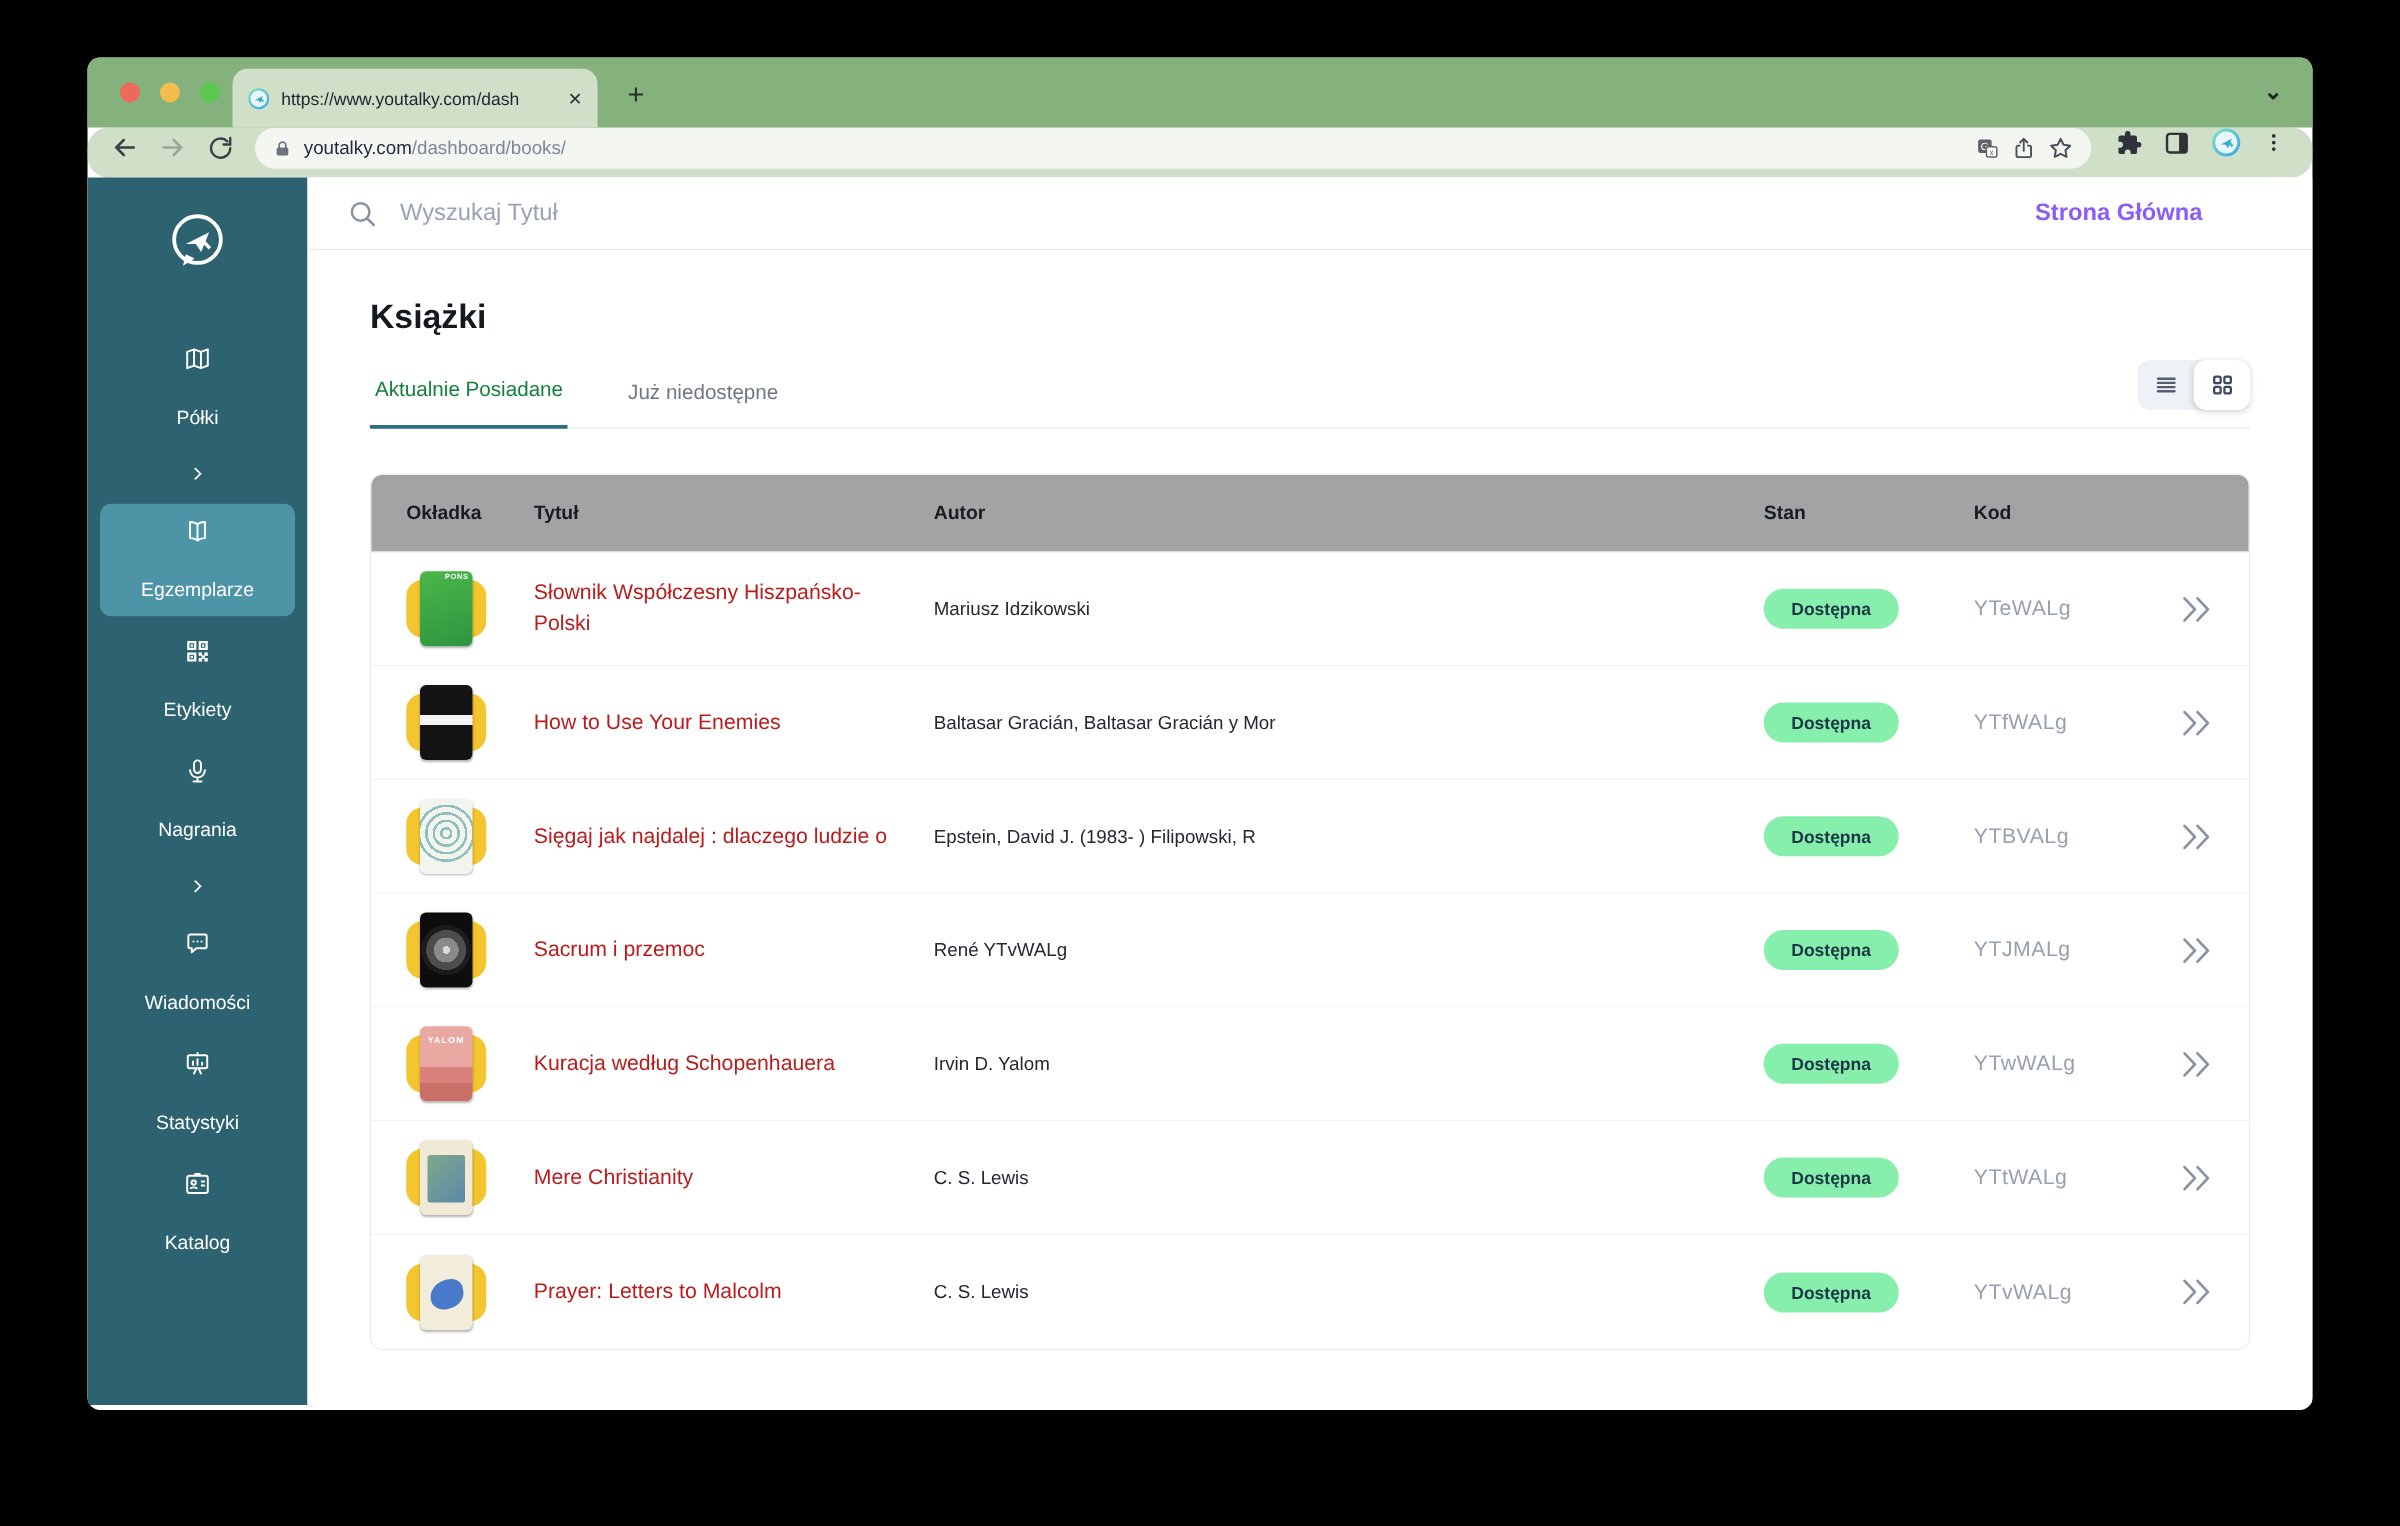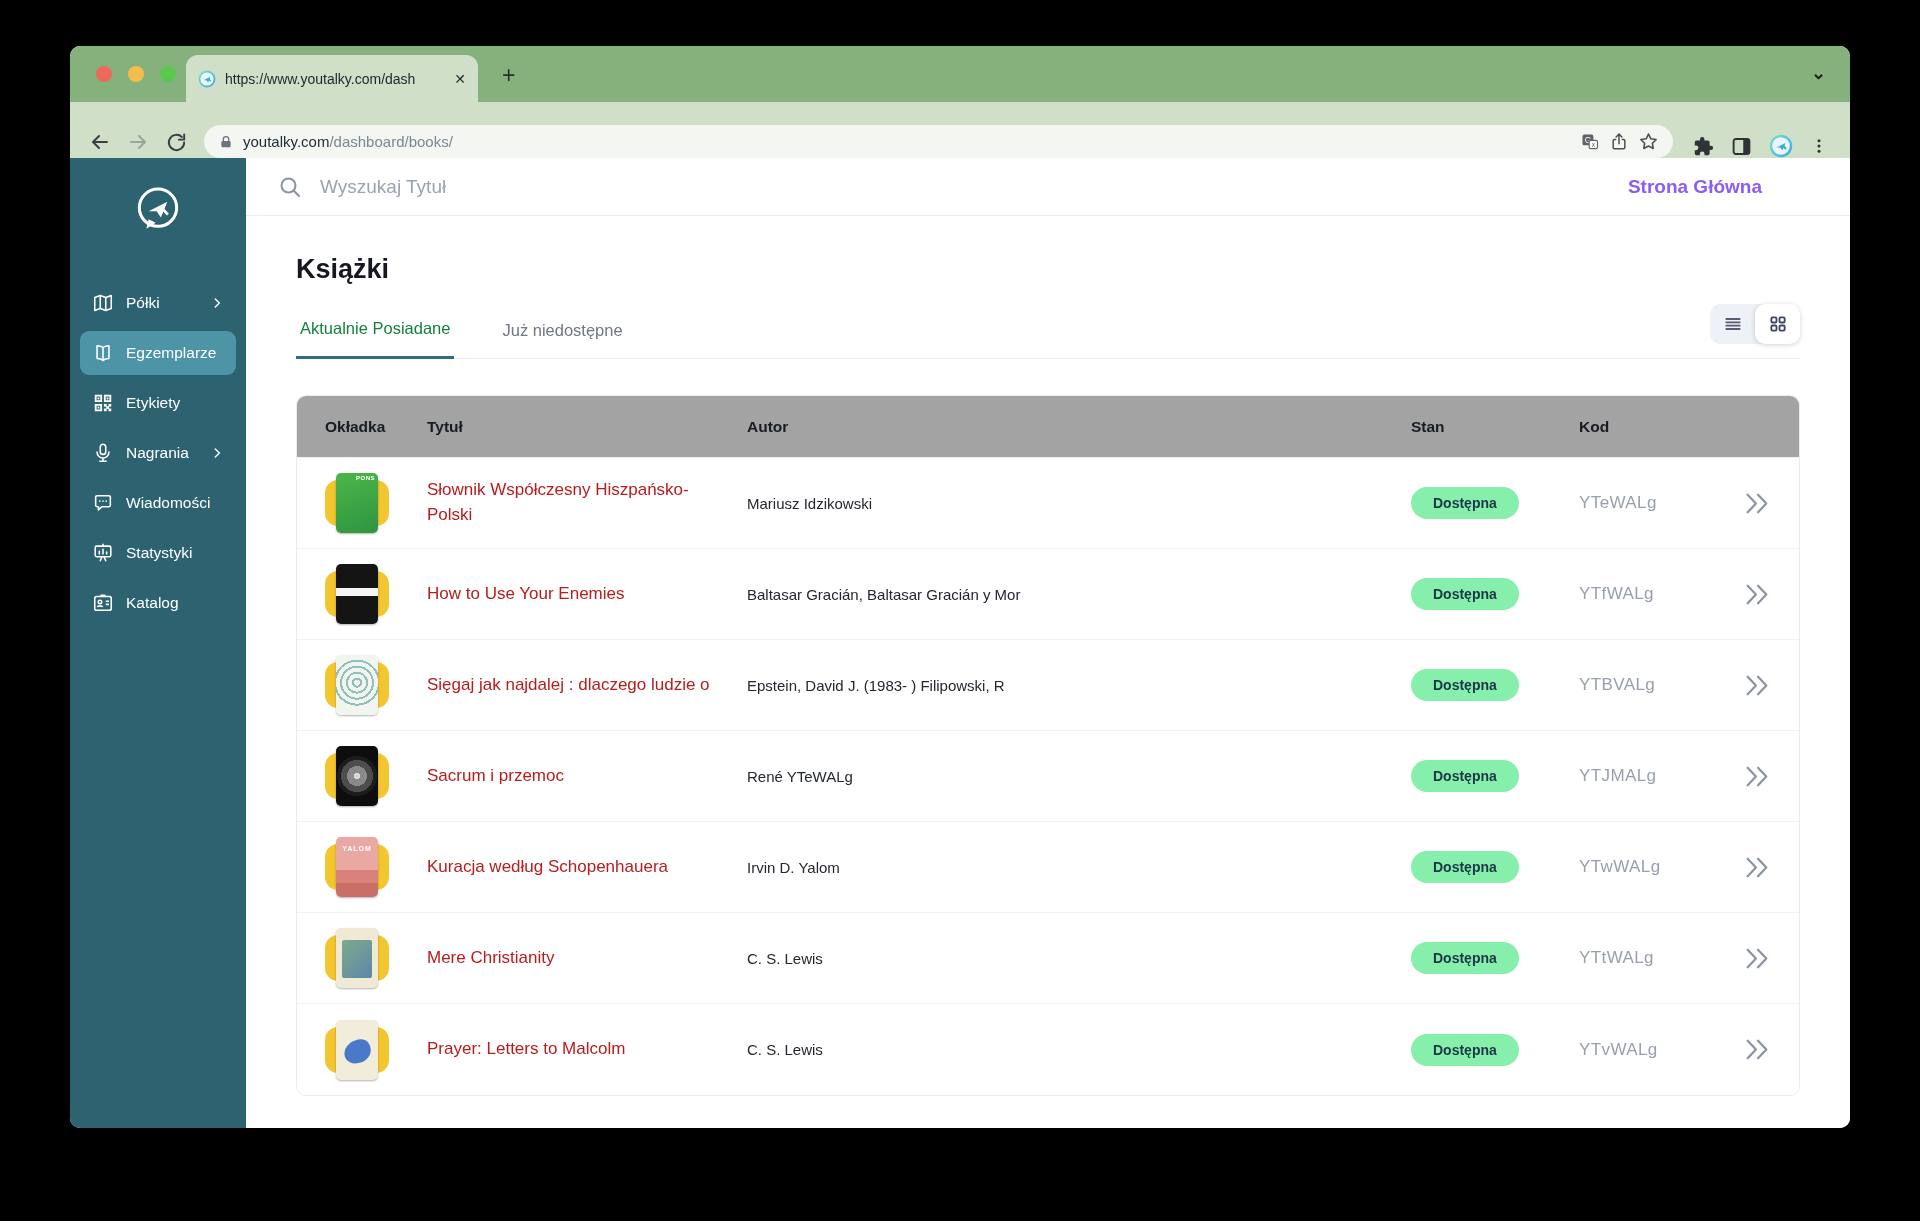--- a/index.html
+++ b/index.html
@@ -9,34 +9,34 @@
   
   .tabbar{position:relative;height:56px;background:#85B27C;}
   .traffic{position:absolute;left:26px;top:20px;display:flex;gap:16px;}
   .dot{width:16px;height:16px;border-radius:50%;}
   .dot.red{background:#EC695C}.dot.yellow{background:#F4BD4E}.dot.green{background:#5BC74E}
   .tab{position:absolute;left:116px;top:9px;width:292px;height:47px;background:#CFDFC8;border-radius:12px 12px 0 0;display:flex;align-items:center;padding:0 12px;gap:9px;}
   .tab-title{flex:1;font-size:14px;color:#1f2430;white-space:nowrap;overflow:hidden;}
   .tab-close{font-size:14px;color:#2b2f33;cursor:default;line-height:1;}
   .newtab{position:absolute;left:432px;top:18px;font-size:23px;color:#273028;line-height:1;font-weight:400;}
   .tabchev{position:absolute;right:24px;top:16px;font-size:18px;color:#222;font-weight:bold;}
-  .toolbar{height:56px;background:#CFDFC8;display:flex;align-items:flex-end;padding:0 14px;gap:6px;}
+  .toolbar{height:40px;background:#CFDFC8;display:flex;align-items:flex-start;padding:0 14px;gap:6px;border-radius:17px;}
   .navbtn{width:32px;height:32px;display:flex;align-items:center;justify-content:center;}
   .addr{flex:1;height:33px;background:#F4F7F1;border-radius:17px;display:flex;align-items:center;padding:0 14px;gap:9px;margin:0 6px;}
   .addr-text{font-size:15px;color:#1f2937;}
   .addr-text .path{color:#7b8794;}
   .addr-spacer{flex:1;}
   .chrome-right{display:flex;align-items:center;gap:17px;padding:0 8px;}
   .logo-circ{display:block;}
 
   
   .app{display:flex;height:982px;}
   .sidebar{width:176px;background:#2D6271;flex:none;display:flex;flex-direction:column;}
   .side-logo{margin:24px auto 40px;}
-  .side-item{display:flex;align-items:center;gap:12px;color:#fff;font-size:15.5px;padding:11px 12px;margin:3px 10px;border-radius:9px;}
+  .side-item{display:flex;align-items:center;gap:28px;color:#fff;font-size:15.5px;padding:11px 12px;margin:3px 10px;border-radius:9px;flex-direction:column;}
   .side-item.active{background:#4E94A7;}
   .side-item .grow{flex:1;}
   .side-item svg{flex:none;}
 
   .main{flex:1;display:flex;flex-direction:column;background:#fff;min-width:0;}
   .main-header{height:58px;border-bottom:1px solid #E8EAEC;display:flex;align-items:center;padding:0 88px 0 32px;gap:16px;flex:none;}
   .search-input{border:none;outline:none;font-size:19px;color:#1f2430;flex:1;font-family:"Liberation Sans",sans-serif;background:transparent;}
   .search-input::placeholder{color:#9AA3B2;}
   .home-link{font-size:19px;font-weight:bold;color:#8b5cf6;white-space:nowrap;}
 
@@ -358,21 +358,21 @@
               <div class="trow">
     <div class="tcell-cover">
       <div class="cover-wrap">
         <div class="cover-bg"></div>
         <div class="cover cv-mandala">
           <span class="cover-label inlabel"></span>
         </div>
       </div>
     </div>
     <div class="tcell-title">Sacrum i przemoc</div>
-    <div class="tcell-author">René YTeWALg</div>
+    <div class="tcell-author">René YTvWALg</div>
     <div><span class="badge">Dostępna</span></div>
     <div class="tcell-code">YTJMALg</div>
     <div class="chev-btn">
       <svg width="27" height="23" viewBox="0 0 26 22" fill="none" stroke="#8A93A2" stroke-width="2.1" stroke-linecap="round" stroke-linejoin="round">
                     <path d="M3.5 2.5l8 8.5-8 8.5M13.5 2.5l8 8.5-8 8.5"></path>
                   </svg>
     </div>
   </div>
               <div class="trow">
     <div class="tcell-cover">

